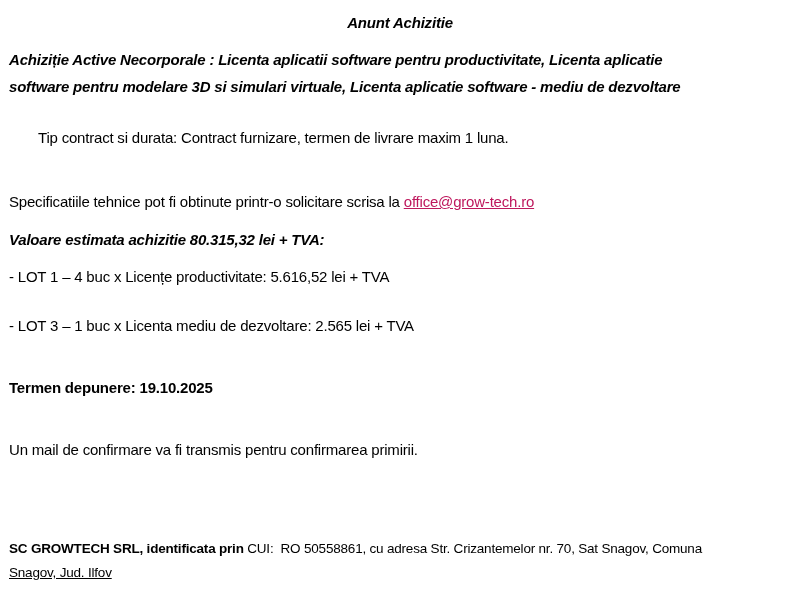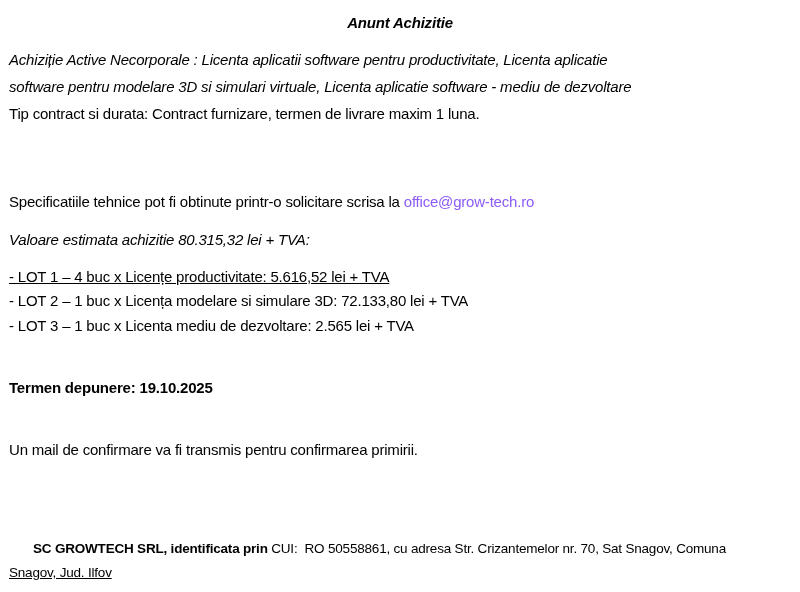--- a/index.html
+++ b/index.html
@@ -33,62 +33,62 @@
       top: 14px;
       left: 0;
       width: 800px;
       text-align: center;
       font-size: 15px;
       font-weight: bold;
       font-style: italic;
       letter-spacing: -0.2px;
     }
     .bi {
-      font-weight: normal;
+      font-weight: bold;
       font-style: italic;
       text-align: right;
     }
     .b {
       font-weight: bold;
     }
     .small {
       font-size: 13.5px;
       letter-spacing: -0.2px;
     }
     a.email {
-      color: #8b5cf6;
+      color: #be185d;
+      text-decoration: underline;
       cursor: pointer;
     }
   </style>
 </head>
 <body>
 
 <div class="page">
 
   <div class="title">Anunt Achizitie</div>
 
   <div class="line bi" style="top:50px;">Achiziție Active Necorporale : Licenta aplicatii software pentru productivitate, Licenta aplicatie</div>
   <div class="line bi" style="top:77px;">software pentru modelare 3D si simulari virtuale, Licenta aplicatie software - mediu de dezvoltare</div>
 
-  <div class="line" style="top:104px;">Tip contract si durata: Contract furnizare, termen de livrare maxim 1 luna.</div>
+  <div class="line" style="top:128px;margin-left:29px;">Tip contract si durata: Contract furnizare, termen de livrare maxim 1 luna.</div>
 
 
   <div class="line" style="top:192px;">
     <span>Specificatiile tehnice pot fi obtinute printr-o solicitare scrisa la </span><a class="email">office@grow-tech.ro</a>
   </div>
 
   <div class="line bi" style="top:230px;">Valoare estimata achizitie 80.315,32 lei + TVA:</div>
 
-  <div class="line" style="top:267px;text-decoration:underline;">- LOT 1 – 4 buc x Licențe productivitate: 5.616,52 lei + TVA</div>
-  <div class="line" style="top:291px;">- LOT 2 – 1 buc x Licența modelare si simulare 3D: 72.133,80 lei + TVA</div>
+  <div class="line" style="top:267px;">- LOT 1 – 4 buc x Licențe productivitate: 5.616,52 lei + TVA</div>
   <div class="line" style="top:316px;">- LOT 3 – 1 buc x Licenta mediu de dezvoltare: 2.565 lei + TVA</div>
 
   <div class="line b" style="top:378px;">Termen depunere: 19.10.2025</div>
 
   <div class="line" style="top:440px;">Un mail de confirmare va fi transmis pentru confirmarea primirii.</div>
 
 
-  <div class="line small" style="top:539px;margin-left:24px;">
+  <div class="line small" style="top:539px;">
     <span class="b">SC GROWTECH SRL, identificata prin</span><span style="white-space:pre;"> CUI:  RO 50558861, cu adresa Str. Crizantemelor nr. 70, Sat Snagov, Comuna</span>
   </div>
   <div class="line small" style="top:563px;text-decoration:underline;">Snagov, Jud. Ilfov</div>
 
 </div>
 
 </body></html>

